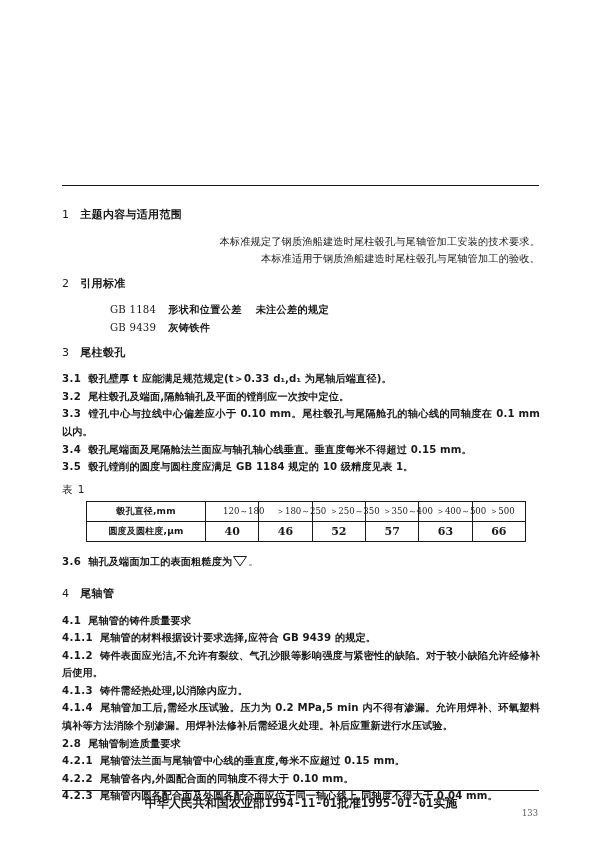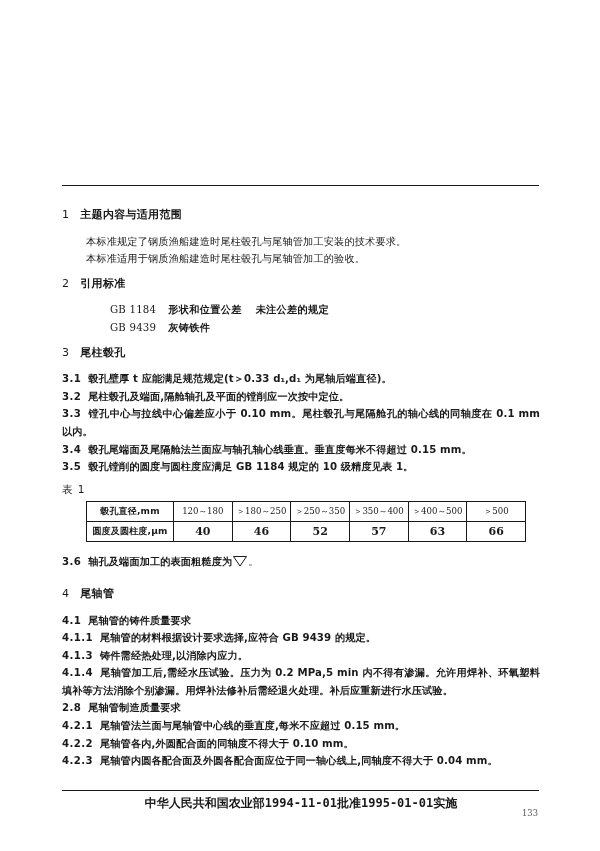--- a/index.html
+++ b/index.html
@@ -105,20 +105,21 @@
     gap: 11px;
   }
   .sec-num {
     font-family: "DejaVu Sans", sans-serif;
     font-weight: normal;
   }
   .para {
     margin: 0;
     text-indent: 24px;
     letter-spacing: 0.15px;
+    text-align: right;
   }
   .clause {
     margin: 0;
     letter-spacing: 0.1px;
     text-align: justify;
   }
   .clause .cno {
     font-weight: bold;
     margin-right: 7px;
     letter-spacing: 0.4px;
@@ -153,21 +154,21 @@
     border-collapse: collapse;
     width: 440px;
     margin-left: 24px;
     table-layout: fixed;
   }
   table.spec td {
     border: 0.9px solid #1a1a1a;
     text-align: center;
     font-size: 8.6px;
     height: 19px;
-    padding: 0 1px;
+    padding: 0 17px;
     white-space: nowrap;
     font-family: "DejaVu Serif", "Liberation Serif", serif;
   }
   table.spec td.rowhdr {
     font-family: "DejaVu Sans", sans-serif;
     font-weight: bold;
     font-size: 9px;
     width: 84px;
     letter-spacing: 0.2px;
   }
@@ -316,20 +317,23 @@
     </div>
     <div class="gap-s"></div>
 
     <p class="clause">
       <span class="cno">4.1</span><span class="ctext">尾轴管的铸件质量要求</span>
     </p>
     <p class="clause">
       <span class="cno">4.1.1</span><span class="ctext">尾轴管的材料根据设计要求选择,应符合 GB 9439 的规定。</span>
     </p>
     <p class="clause">
+      <span class="cno">4.1.2</span><span class="ctext">铸件表面应光洁,不允许有裂纹、气孔沙眼等影响强度与紧密性的缺陷。对于较小缺陷允许经修补后使用。</span>
+    </p>
+    <p class="clause">
       <span class="cno">4.1.3</span><span class="ctext">铸件需经热处理,以消除内应力。</span>
     </p>
     <p class="clause">
       <span class="cno">4.1.4</span><span class="ctext">尾轴管加工后,需经水压试验。压力为 0.2 MPa,5 min 内不得有渗漏。允许用焊补、环氧塑料填补等方法消除个别渗漏。用焊补法修补后需经退火处理。补后应重新进行水压试验。</span>
     </p>
     <p class="clause">
       <span class="cno">2.8</span><span class="ctext">尾轴管制造质量要求</span>
     </p>
     <p class="clause">
       <span class="cno">4.2.1</span><span class="ctext">尾轴管法兰面与尾轴管中心线的垂直度,每米不应超过 0.15 mm。</span>

